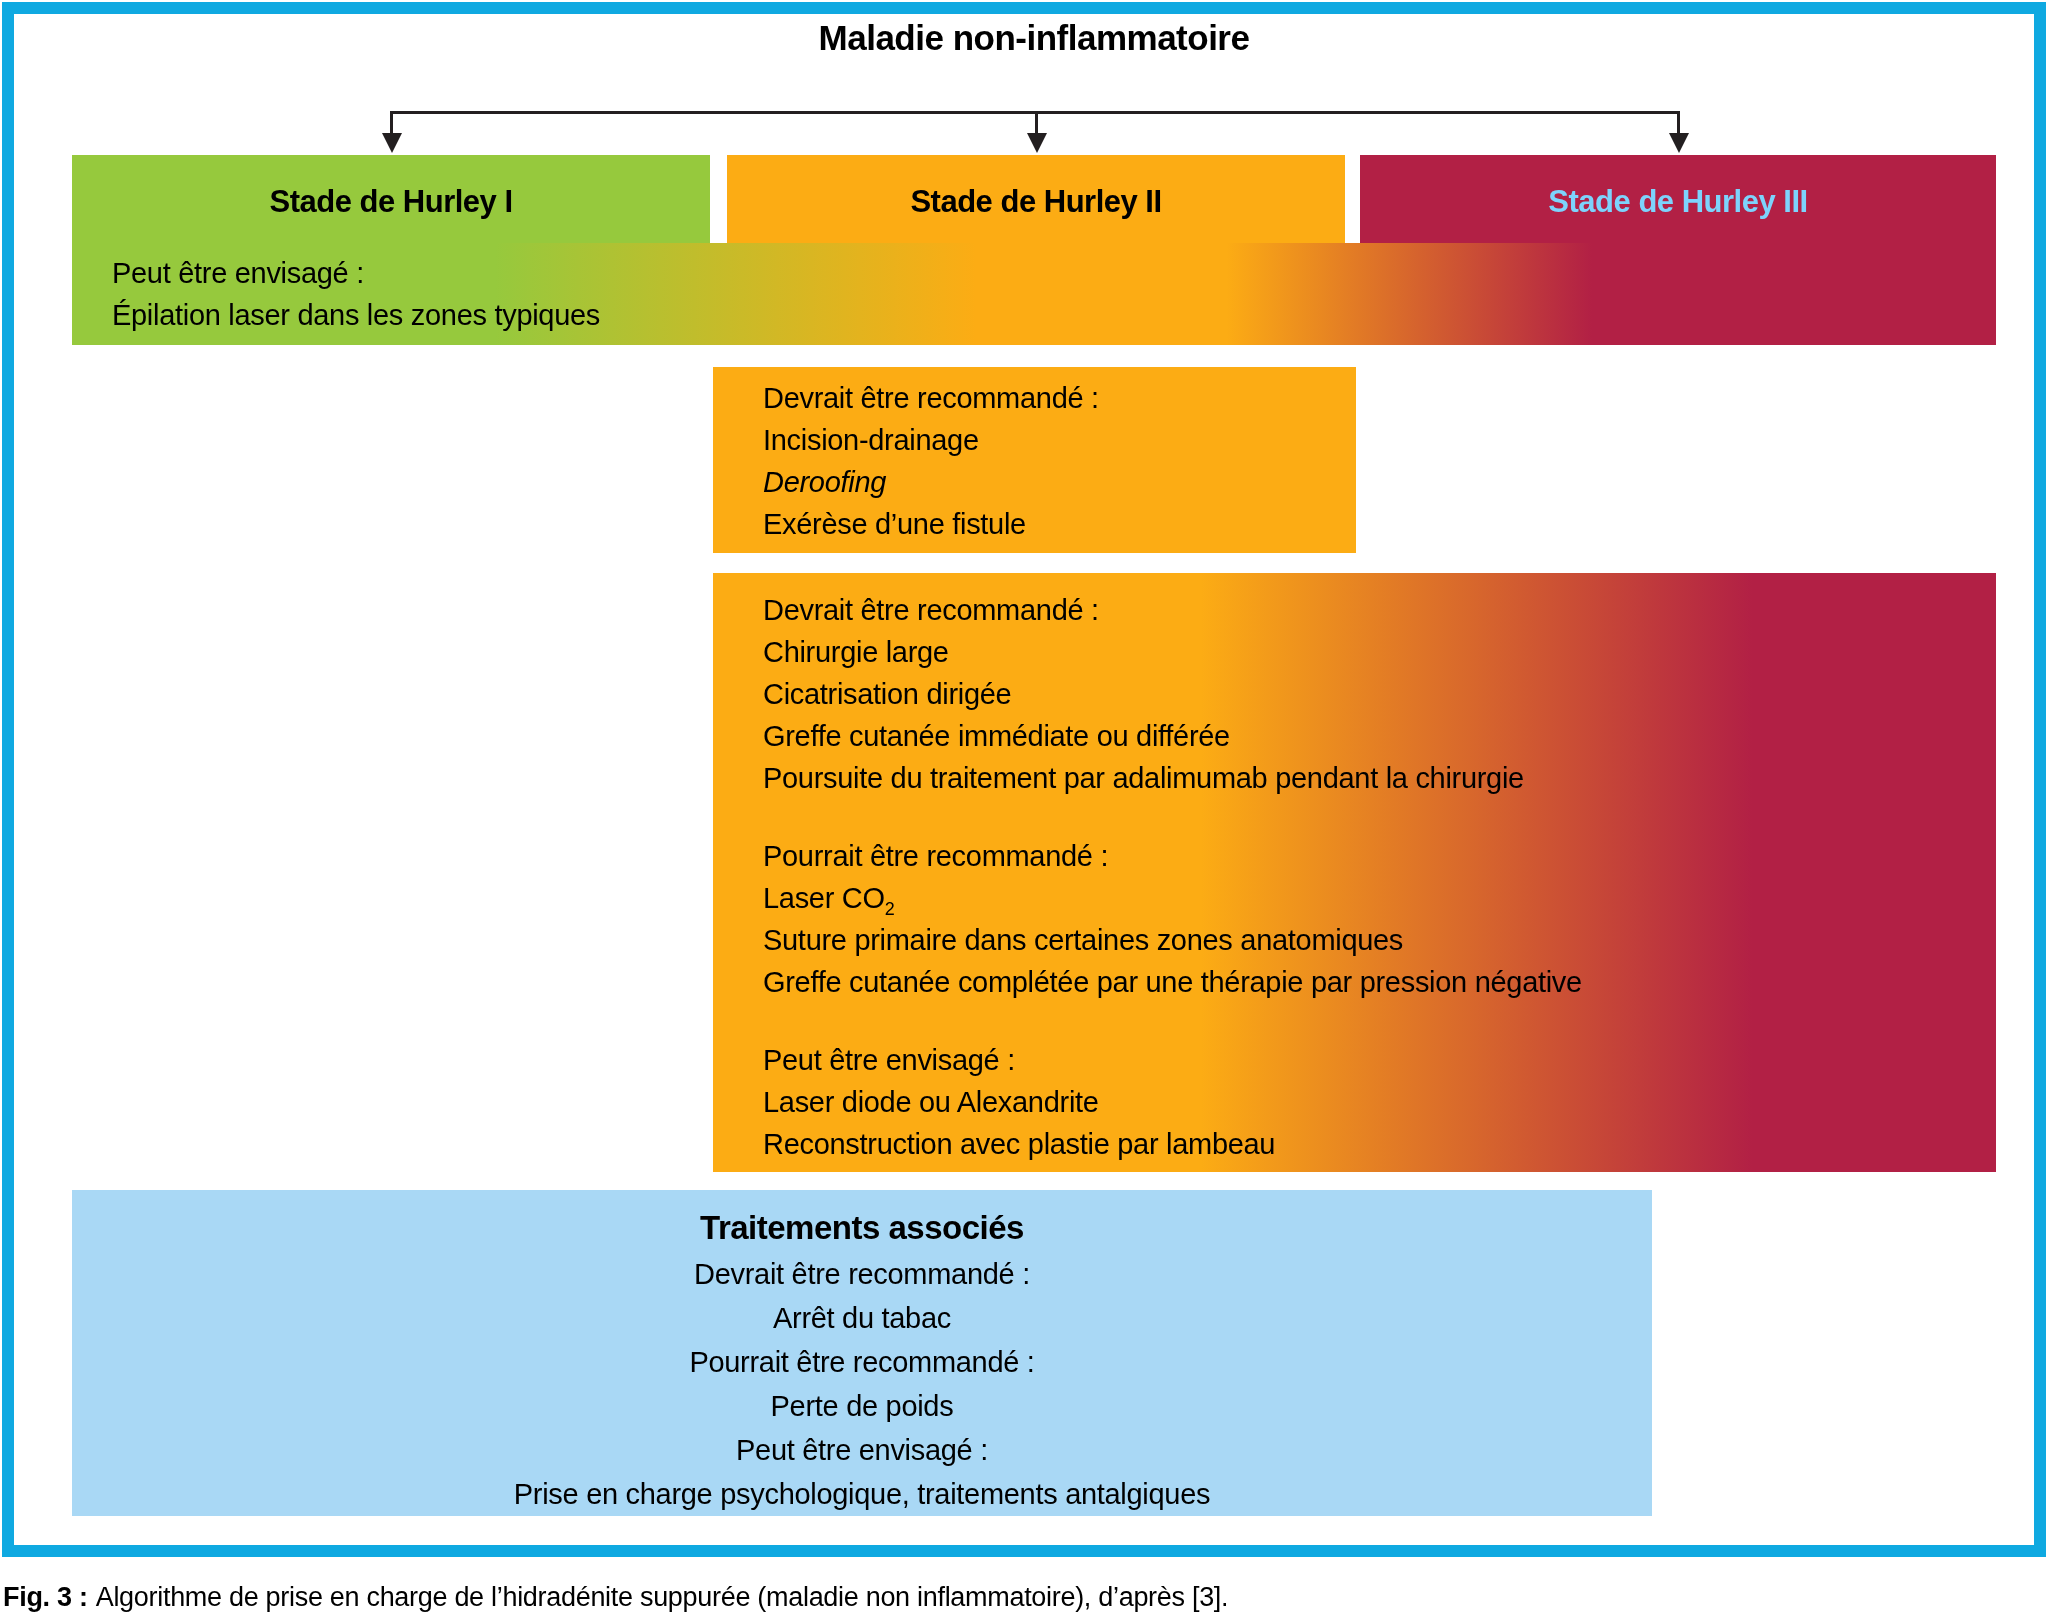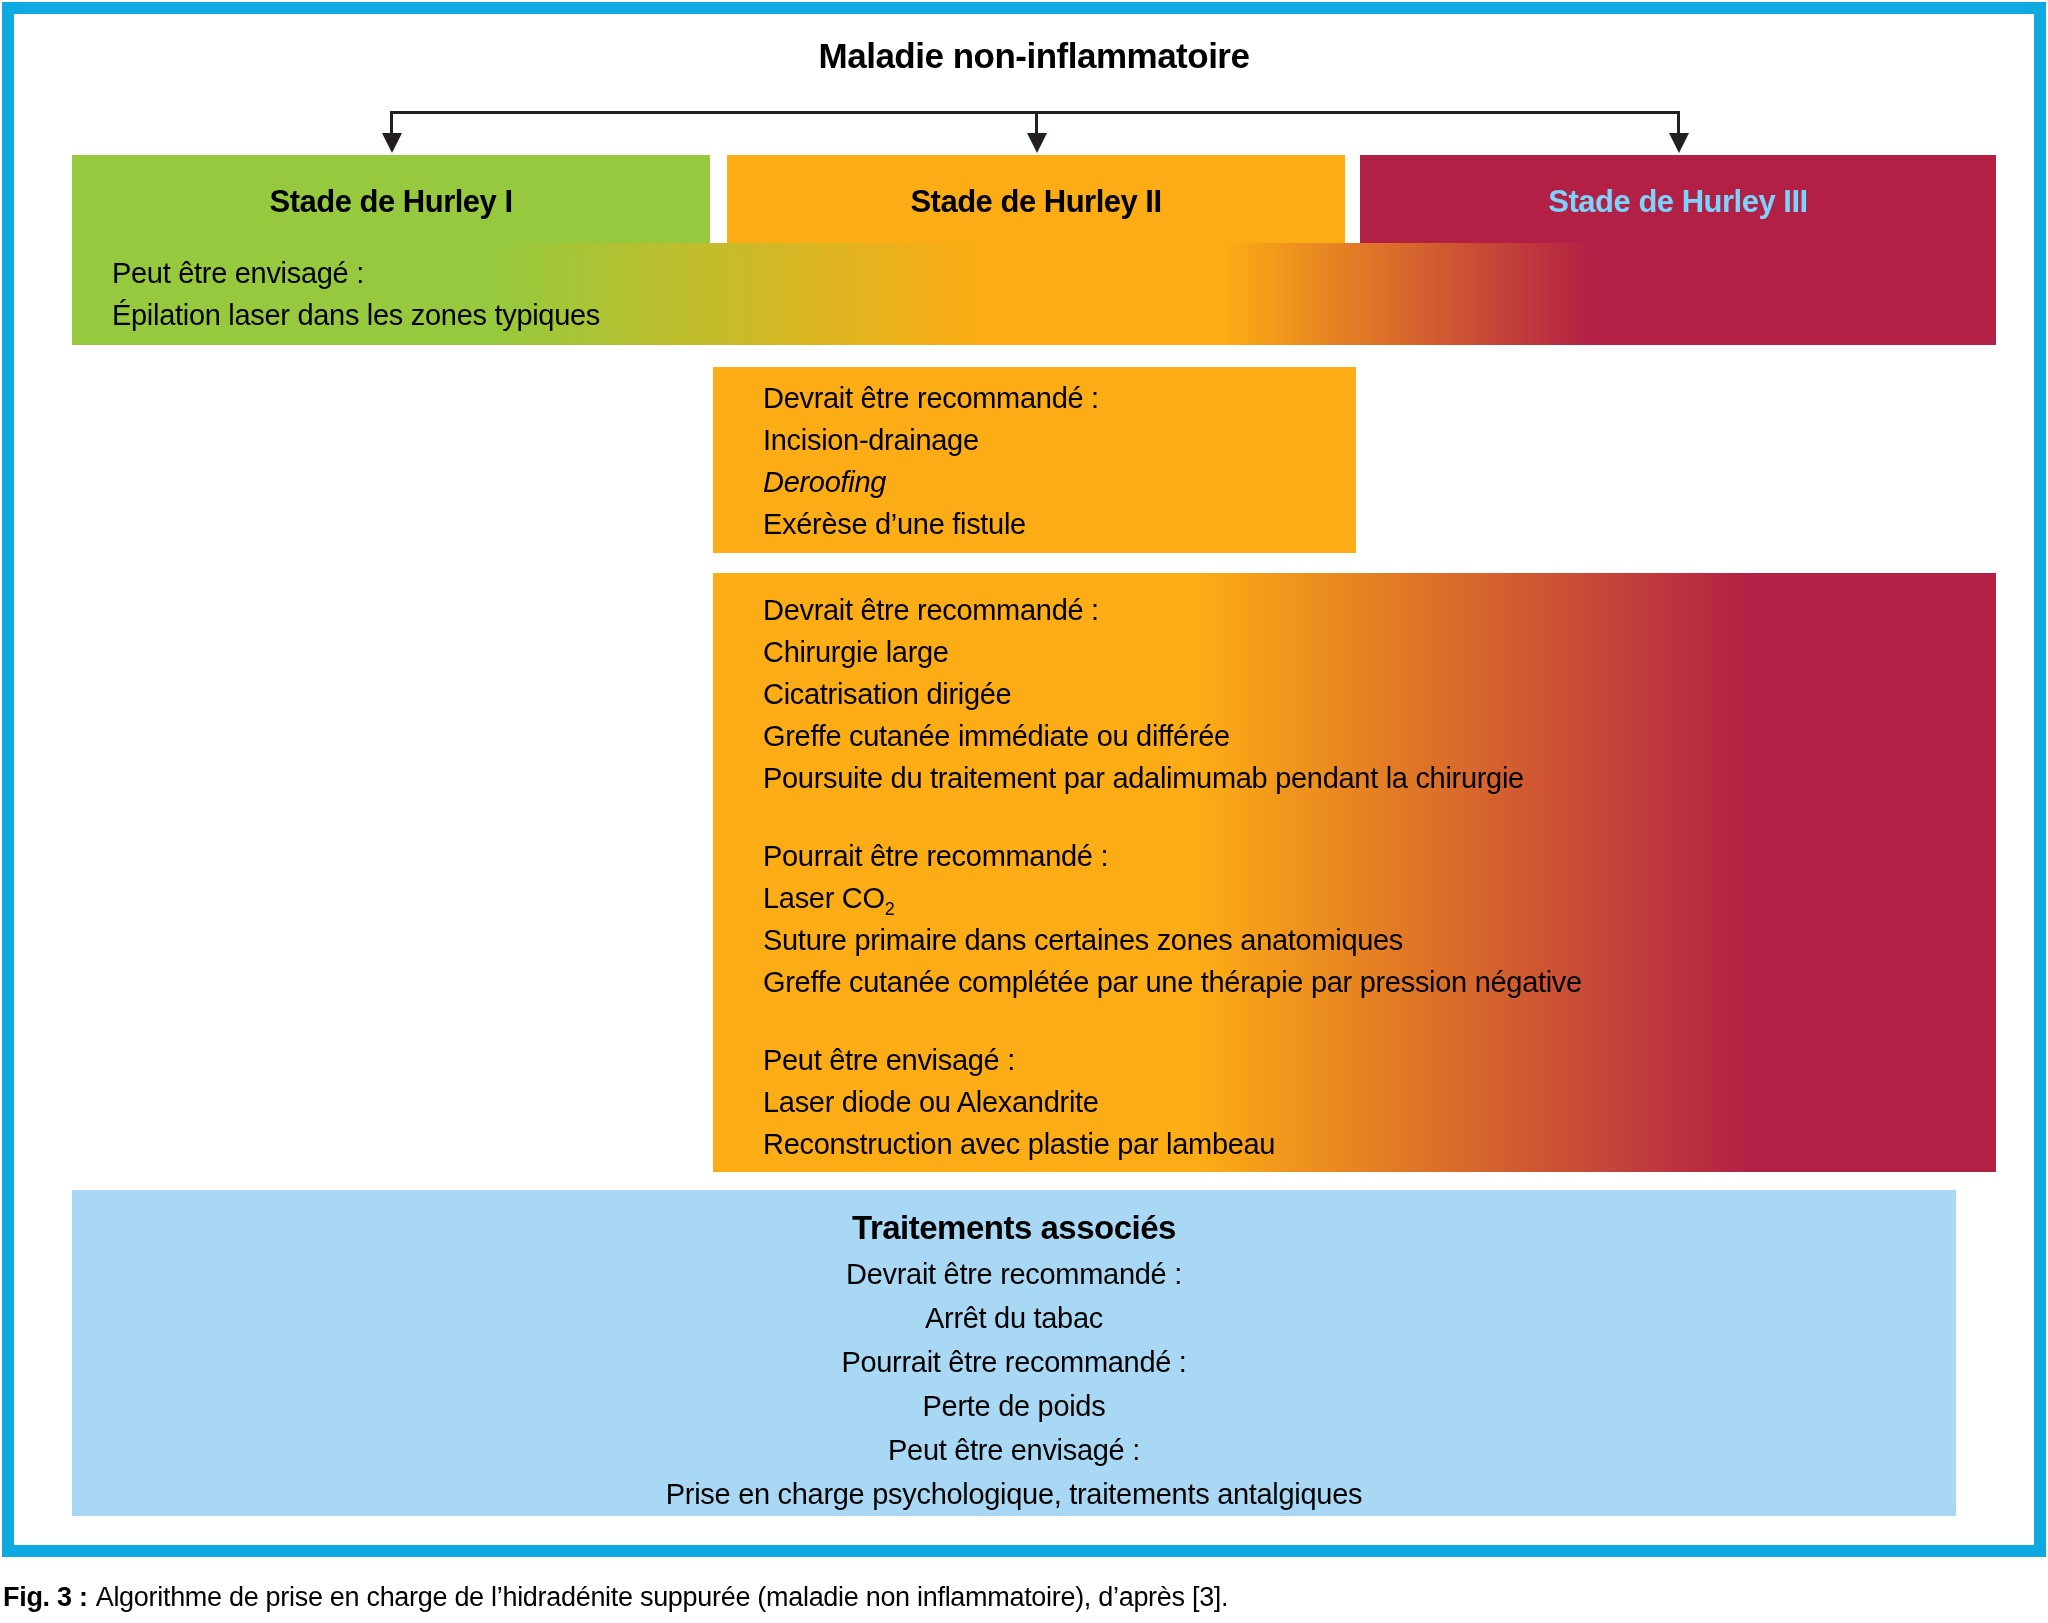--- a/index.html
+++ b/index.html
@@ -10,21 +10,21 @@
     font-family: "Liberation Sans", sans-serif;
     color: #000;
   }
   .frame {
     position: absolute; left: 2px; top: 2px;
     width: 2044px; height: 1555px;
     border: 12px solid var(--frame-cyan, #0FA9E1);
     box-sizing: border-box;
   }
   .title {
-    position: absolute; left: 72px; top: 36px; width: 1924px;
+    position: absolute; left: 72px; top: 18px; width: 1924px;
     text-align: center;
     font-size: 35px; font-weight: 700;
     letter-spacing: -0.5px;
   }
   
   .hline {
     position: absolute; left: 391px; top: 111px;
     width: 1288px; height: 3px;
     background: var(--arrow-black, #231F20);
   }
@@ -81,21 +81,21 @@
     box-sizing: border-box; padding: 16px 0 0 50px;
     background: linear-gradient(90deg,
       var(--orange, #FCAC14) 0%, var(--orange, #FCAC14) 38%,
       var(--crimson, #B22045) 81%, var(--crimson, #B22045) 100%);
   }
   .gap { height: 36px; }
   sub.s2s { font-size: 0.62em; vertical-align: -7px; line-height: 0; }
   
   .bluebox {
     position: absolute; left: 72px; top: 1190px;
-    width: 1884px; height: 326px;
+    width: 1580px; height: 326px;
     box-sizing: border-box; padding-top: 14px;
     background: var(--light-blue, #A9D8F5);
     text-align: center;
   }
   .bluebox .bt { font-size: 33px; font-weight: 700; line-height: 48px; letter-spacing: -0.5px; }
   .bluebox .line { line-height: 44px; white-space: normal; }
   
   .caption {
     position: absolute; left: 3px; top: 1582px;
     font-size: 27px; letter-spacing: -0.3px;

